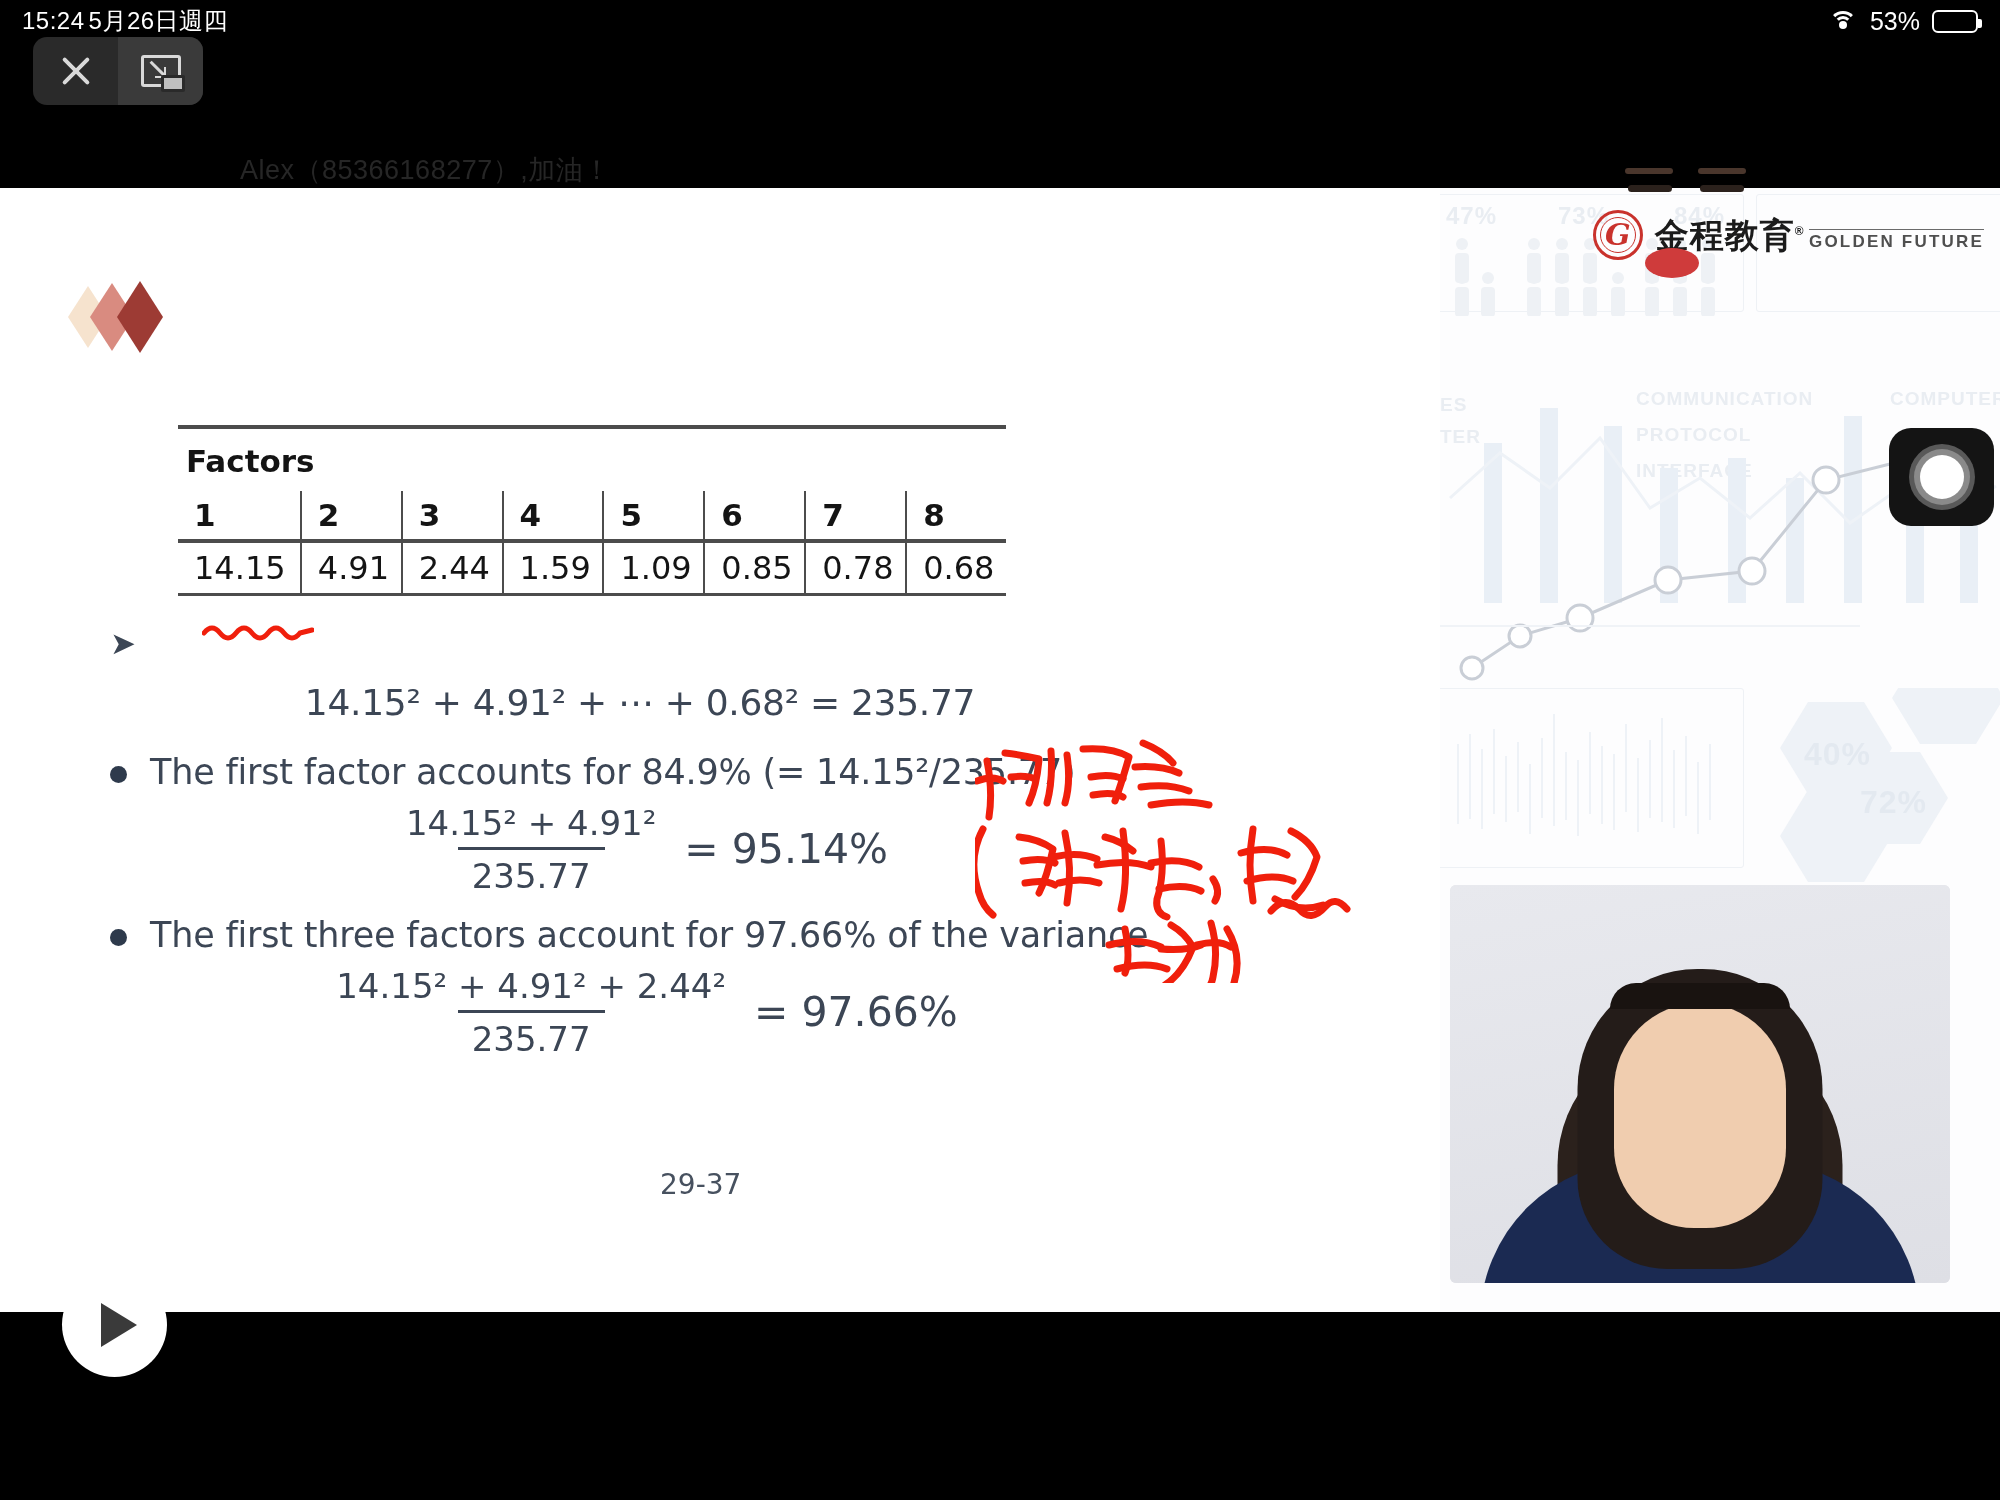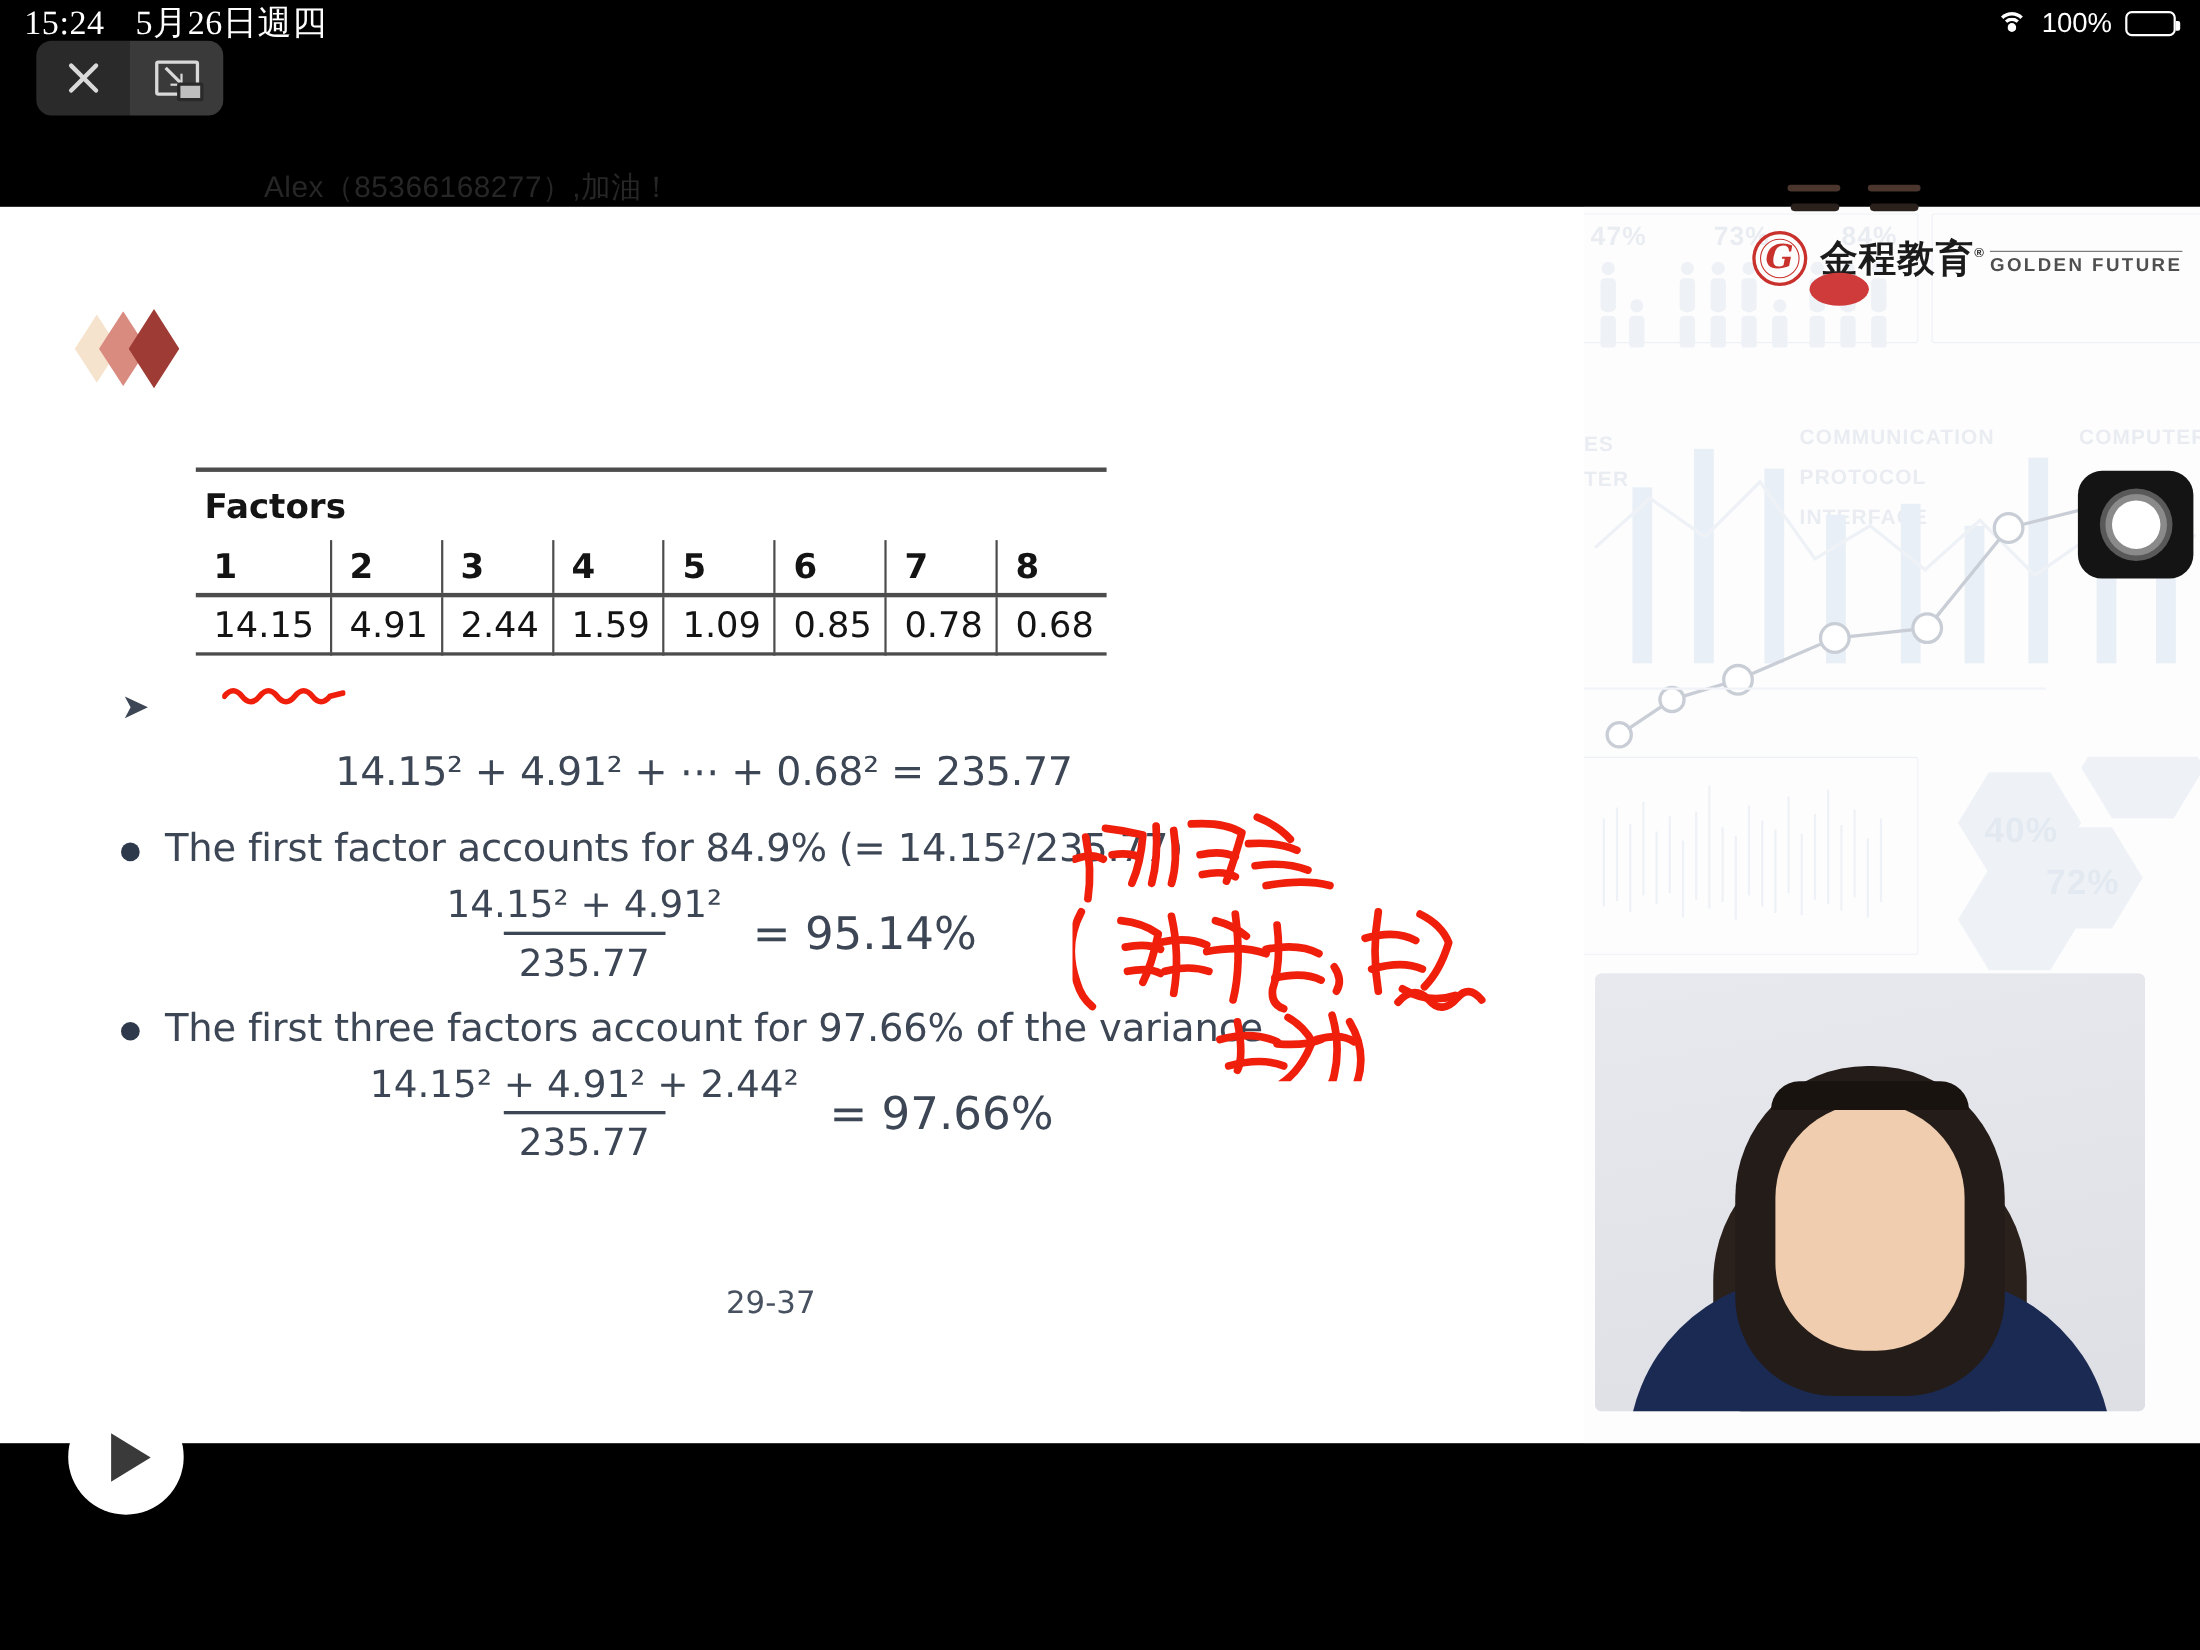--- a/index.html
+++ b/index.html
@@ -10,21 +10,21 @@
     overflow: hidden;
   }
   #root { position: relative; width: 2000px; height: 1500px; background: #000; }
 
   
   .statusbar {
     position: absolute; top: 0; left: 0; width: 2000px; height: 42px;
     display: flex; align-items: center; justify-content: space-between;
     padding: 0 22px; color: #fff;
   }
-  .sb-left { display: flex; align-items: baseline; gap: 28px; font-size: 31px; letter-spacing: .5px; font-family: Liberation Serif, serif; }
+  .sb-left { display: flex; align-items: baseline; gap: 4px; font-size: 24px; letter-spacing: .5px; }
   .sb-right { display: flex; align-items: center; gap: 12px; font-size: 25px; }
   .wifi-icon { width: 30px; height: 22px; position: relative; display: inline-block; }
   .wifi-icon i { position: absolute; left: 50%; transform: translateX(-50%);
     border: 3px solid #fff; border-bottom-color: transparent;
     border-left-color: transparent; border-right-color: transparent;
     border-radius: 50%; }
   .wifi-icon i:nth-child(1){ width:28px;height:28px; top:1px; transform:translateX(-50%) rotate(0deg);} 
   .wifi-icon i:nth-child(2){ width:18px;height:18px; top:6px;}
   .wifi-icon i:nth-child(3){ width:8px;height:8px; top:11px; border-bottom-color:#fff; background:#fff;}
   .battery { width: 46px; height: 23px; border: 2.5px solid #fff; border-radius: 6px; position: relative; padding: 2px;}
@@ -187,21 +187,21 @@
     <div class="sb-left">
       <span>15:24</span>
       <span>5月26日週四</span>
     </div>
     <div class="sb-right">
       <span class="wifi-icon">
           <i></i>
           <i></i>
           <i></i>
         </span>
-      <span>100%</span>
+      <span>53%</span>
       <span class="battery"><span class="battery-fill"></span></span>
     </div>
   </div>
 
   <div class="ctrl-pill">
     <div class="ctrl-btn">
       <span class="x-icon"></span>
     </div>
     <div class="ctrl-btn sep">
       <span class="pip-icon">

